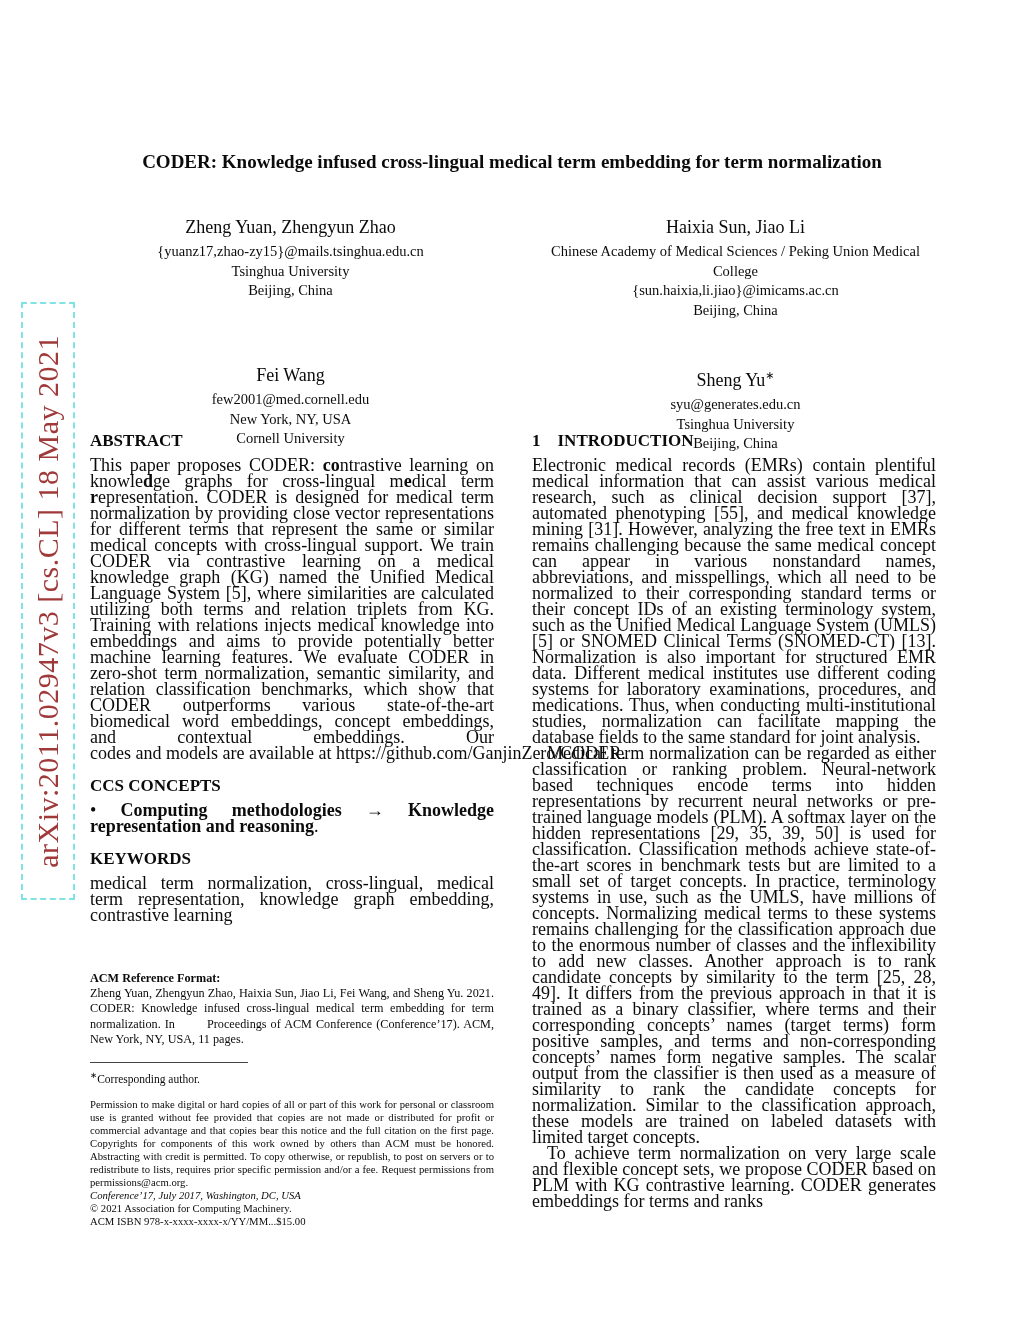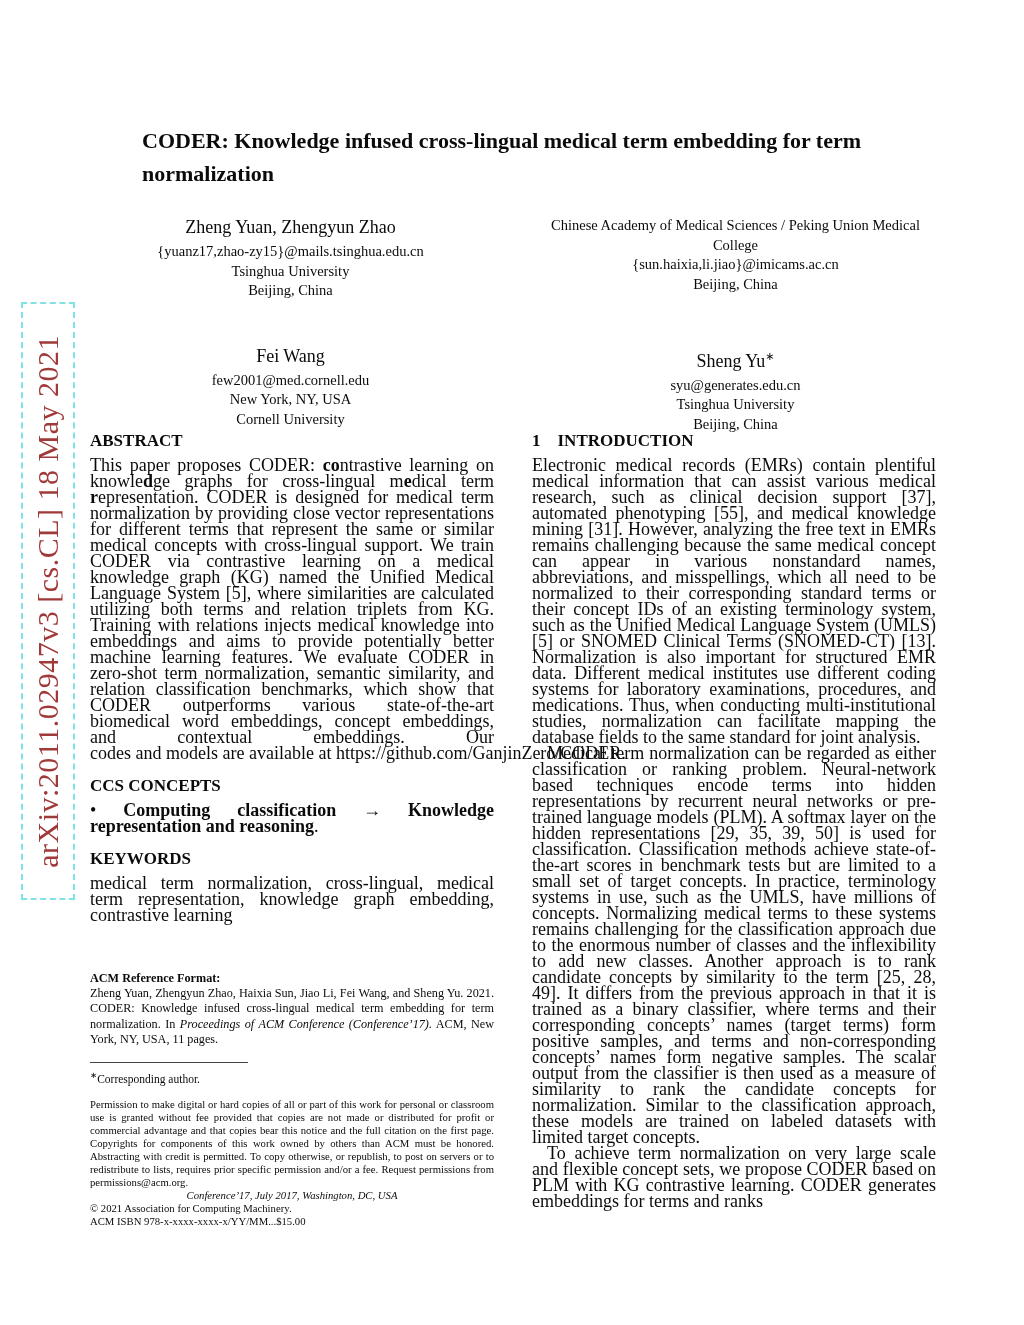--- a/index.html
+++ b/index.html
@@ -31,25 +31,25 @@
     transform: rotate(180deg);
     white-space: nowrap;
     font-size: 30px;
     letter-spacing: 0.5px;
     color: #a03a3a;
   }
 
   
   .title {
     position: absolute;
-    top: 124px;
+    top: 145px;
     left: 142px;
     width: 740px;
-    text-align: left;
-    font-size: 22px;
+    text-align: center;
+    font-size: 19px;
     line-height: 33px;
     font-weight: bold;
   }
 
   
   .authors {
     position: absolute;
     top: 216px;
     left: 90px;
     width: 846px;
@@ -108,21 +108,21 @@
     border-top: 1px solid #444;
     margin: 15px 0 5px 0;
   }
   .footnote { font-size: 11.5px; line-height: 14px; }
   .footnote sup { font-size: 8.5px; }
 
   
   .permission { margin-top: 12px; }
   .permission p { font-size: 10.7px; line-height: 13px; }
   .permission .perm-body { text-align: justify; }
-  .permission .italic { font-style: italic; text-align: center; }
+  .permission .italic { font-style: italic; }
 </style>
 </head>
 <body>
 
 <div class="page">
 
   <div class="arxiv-box" style="border-color: rgb(127, 227, 230);">
     <span class="arxiv-text" style="color: rgb(160, 58, 58);">arXiv:2011.02947v3  [cs.CL]  18 May 2021</span>
   </div>
 
@@ -131,20 +131,21 @@
   <div class="authors">
 
     <div class="author">
       <div class="author-name">Zheng Yuan, Zhengyun Zhao</div>
       <div class="author-line">{yuanz17,zhao-zy15}@mails.tsinghua.edu.cn</div>
       <div class="author-line author-affil">Tsinghua University</div>
       <div class="author-line">Beijing, China</div>
     </div>
 
     <div class="author">
+      <div class="author-name">Haixia Sun, Jiao Li</div>
       <div class="author-line author-affil">Chinese Academy of Medical Sciences / Peking Union Medical College</div>
       <div class="author-line">{sun.haixia,li.jiao}@imicams.ac.cn</div>
       <div class="author-line">Beijing, China</div>
     </div>
 
     <div class="author">
       <div class="author-name">Fei Wang</div>
       <div class="author-line">few2001@med.cornell.edu</div>
       <div class="author-line">New York, NY, USA</div>
       <div class="author-line author-affil">Cornell University</div>
@@ -159,28 +160,28 @@
 
   </div>
 
   <div class="columns">
 
     <div class="col col-left">
       <h2 class="block-heading first">ABSTRACT</h2>
       <p class="body-text"><span>This paper proposes CODER: </span><span style="font-weight: bold;">co</span><span>ntrastive learning on knowle</span><span style="font-weight: bold;">d</span><span>ge graphs for cross-lingual m</span><span style="font-weight: bold;">e</span><span>dical term </span><span style="font-weight: bold;">r</span><span>epresentation. CODER is designed for medical term normalization by providing close vector representations for different terms that represent the same or similar medical concepts with cross-lingual support. We train CODER via contrastive learning on a medical knowledge graph (KG) named the Unified Medical Language System [5], where similarities are calculated utilizing both terms and relation triplets from KG. Training with relations injects medical knowledge into embeddings and aims to provide potentially better machine learning features. We evaluate CODER in zero-shot term normalization, semantic similarity, and relation classification benchmarks, which show that CODER outperforms various state-of-the-art biomedical word embeddings, concept embeddings, and contextual embeddings. Our </span><span style="white-space: nowrap;">codes and models are available at https://github.com/GanjinZero/CODER.</span></p>
 
       <h2 class="block-heading">CCS CONCEPTS</h2>
-      <p class="body-text"><span>• </span><span style="font-weight: bold;">Computing classification</span><span> → </span><span style="font-weight: bold;">Knowledge representation and reasoning</span><span>.</span></p>
+      <p class="body-text"><span>• </span><span style="font-weight: bold;">Computing methodologies</span><span> → </span><span style="font-weight: bold;">Knowledge representation and reasoning</span><span>.</span></p>
 
       <h2 class="block-heading">KEYWORDS</h2>
       <p class="body-text">medical term normalization, cross-lingual, medical term representation, knowledge graph embedding, contrastive learning</p>
 
       <div class="acm-ref">
         <div class="acm-ref-heading">ACM Reference Format:</div>
-        <p class="acm-ref-text"><span>Zheng Yuan, Zhengyun Zhao, Haixia Sun, Jiao Li, Fei Wang, and Sheng Yu. 2021. CODER: Knowledge infused cross-lingual medical term embedding for term normalization. In </span><span style="font-style: italic;">Proceedings of ACM Conference (Conference’17).</span><span> ACM, New York, NY, USA, 11 pages.</span></p>
+        <p class="acm-ref-text"><span>Zheng Yuan, Zhengyun Zhao, Haixia Sun, Jiao Li, Fei Wang, and Sheng Yu. 2021. CODER: Knowledge infused cross-lingual medical term embedding for term normalization. In </span><span style=" margin-left: 28px;">Proceedings of ACM Conference (Conference’17).</span><span> ACM, New York, NY, USA, 11 pages.</span></p>
       </div>
 
       <div class="footnote-rule"></div>
       <p class="footnote"><sup>∗</sup><span>Corresponding author.</span></p>
 
       <div class="permission">
         <p class="perm-body">Permission to make digital or hard copies of all or part of this work for personal or classroom use is granted without fee provided that copies are not made or distributed for profit or commercial advantage and that copies bear this notice and the full citation on the first page. Copyrights for components of this work owned by others than ACM must be honored. Abstracting with credit is permitted. To copy otherwise, or republish, to post on servers or to redistribute to lists, requires prior specific permission and/or a fee. Request permissions from permissions@acm.org.</p>
         <p class="italic">Conference’17, July 2017, Washington, DC, USA</p>
         <p>© 2021 Association for Computing Machinery.</p>
         <p>ACM ISBN 978-x-xxxx-xxxx-x/YY/MM...$15.00</p>

